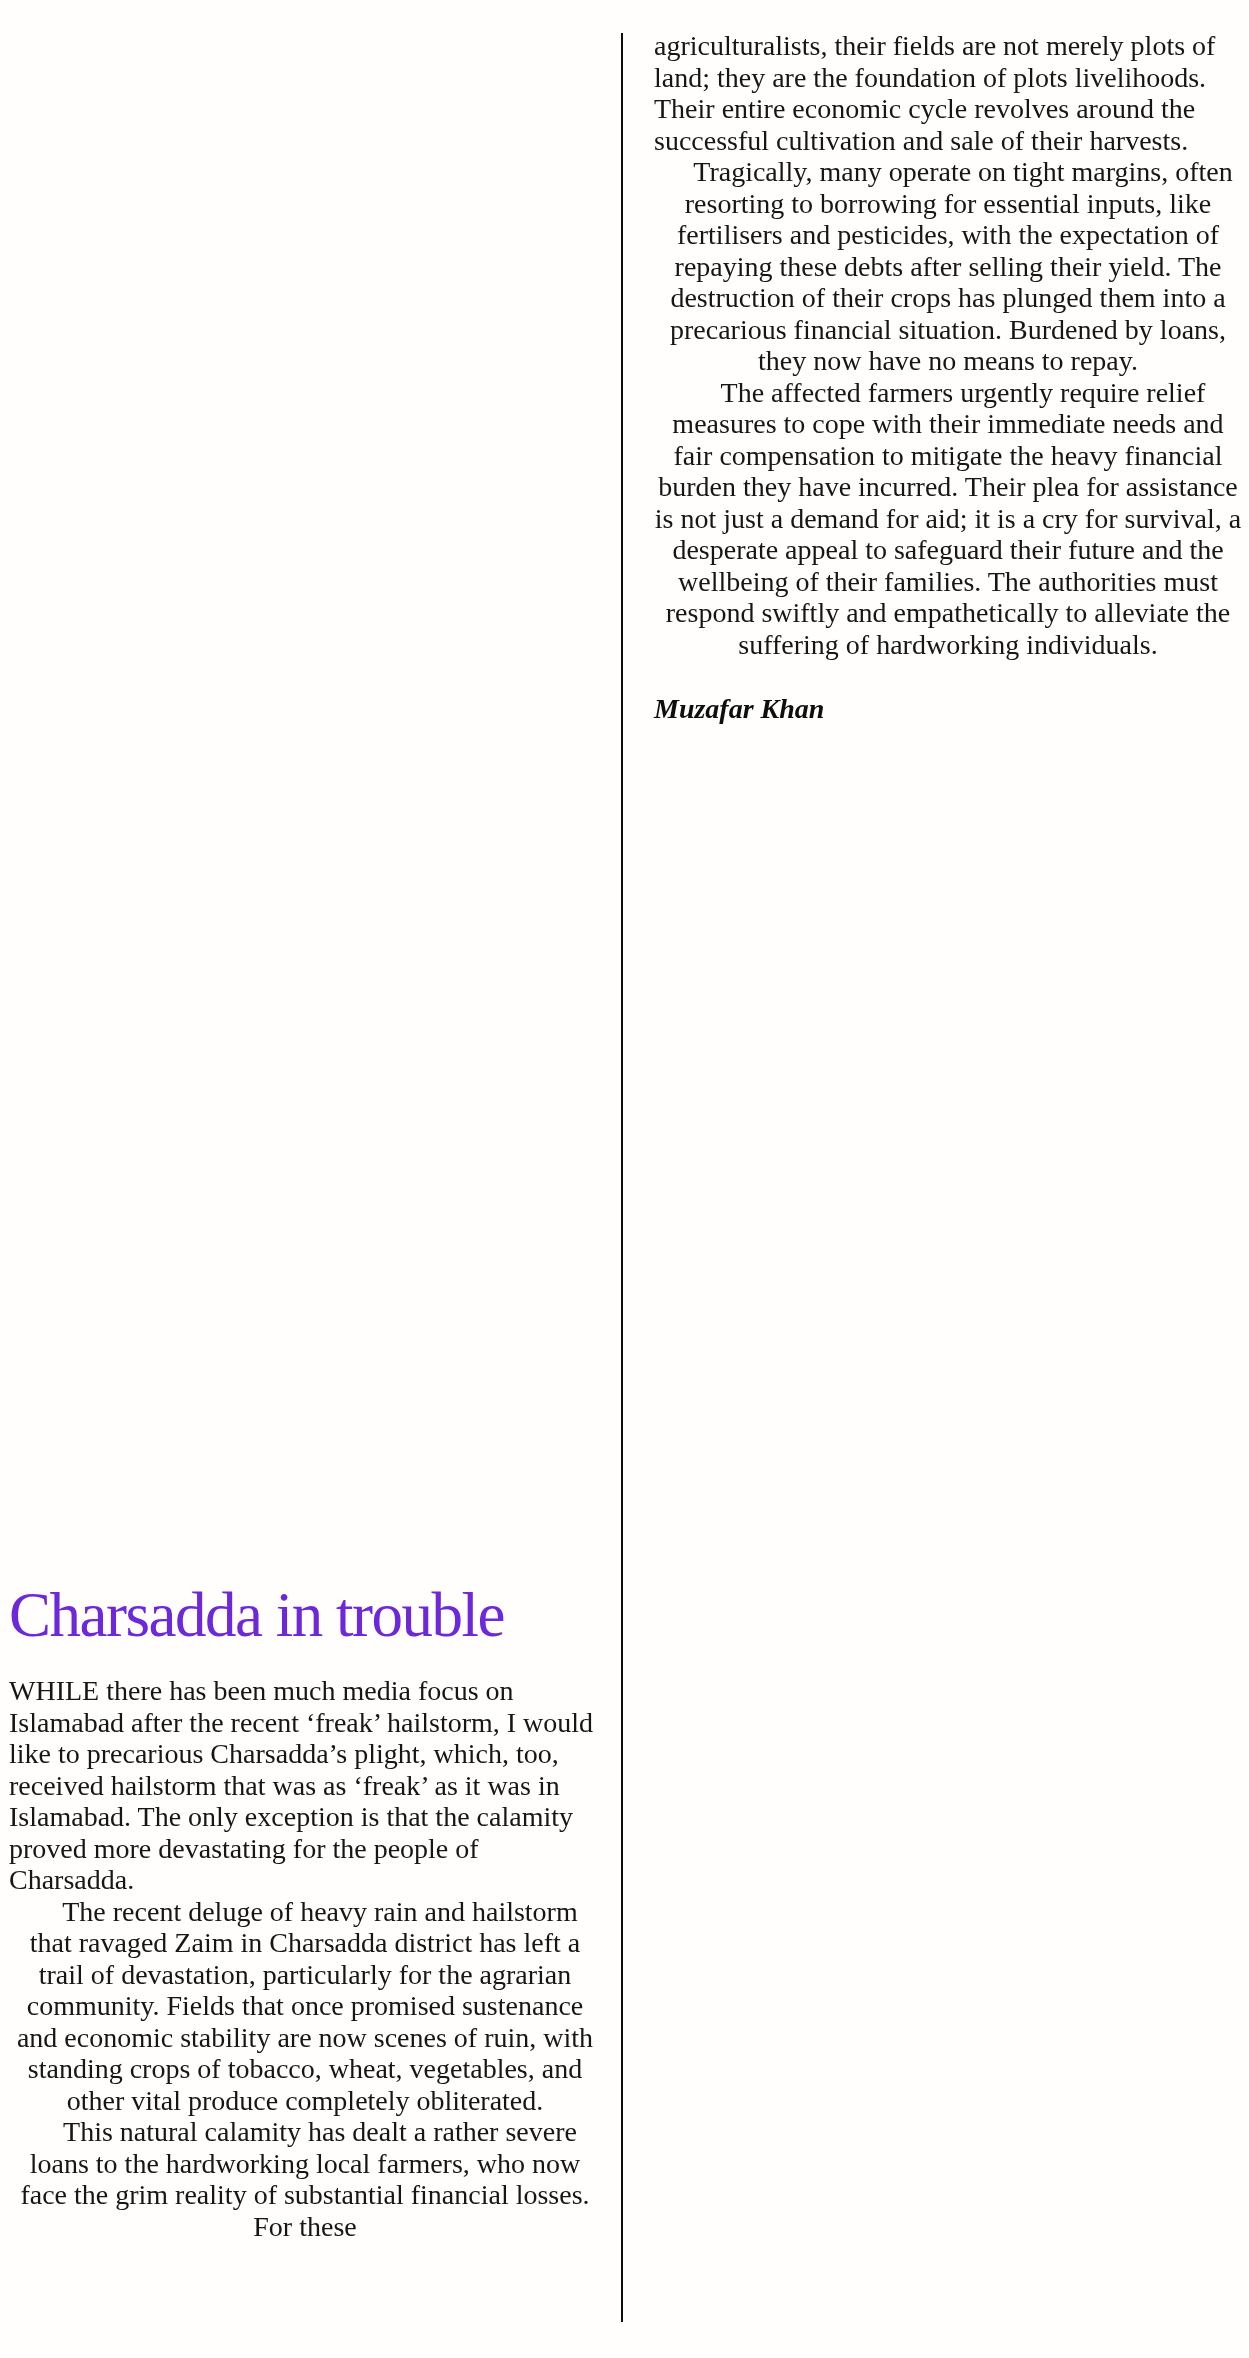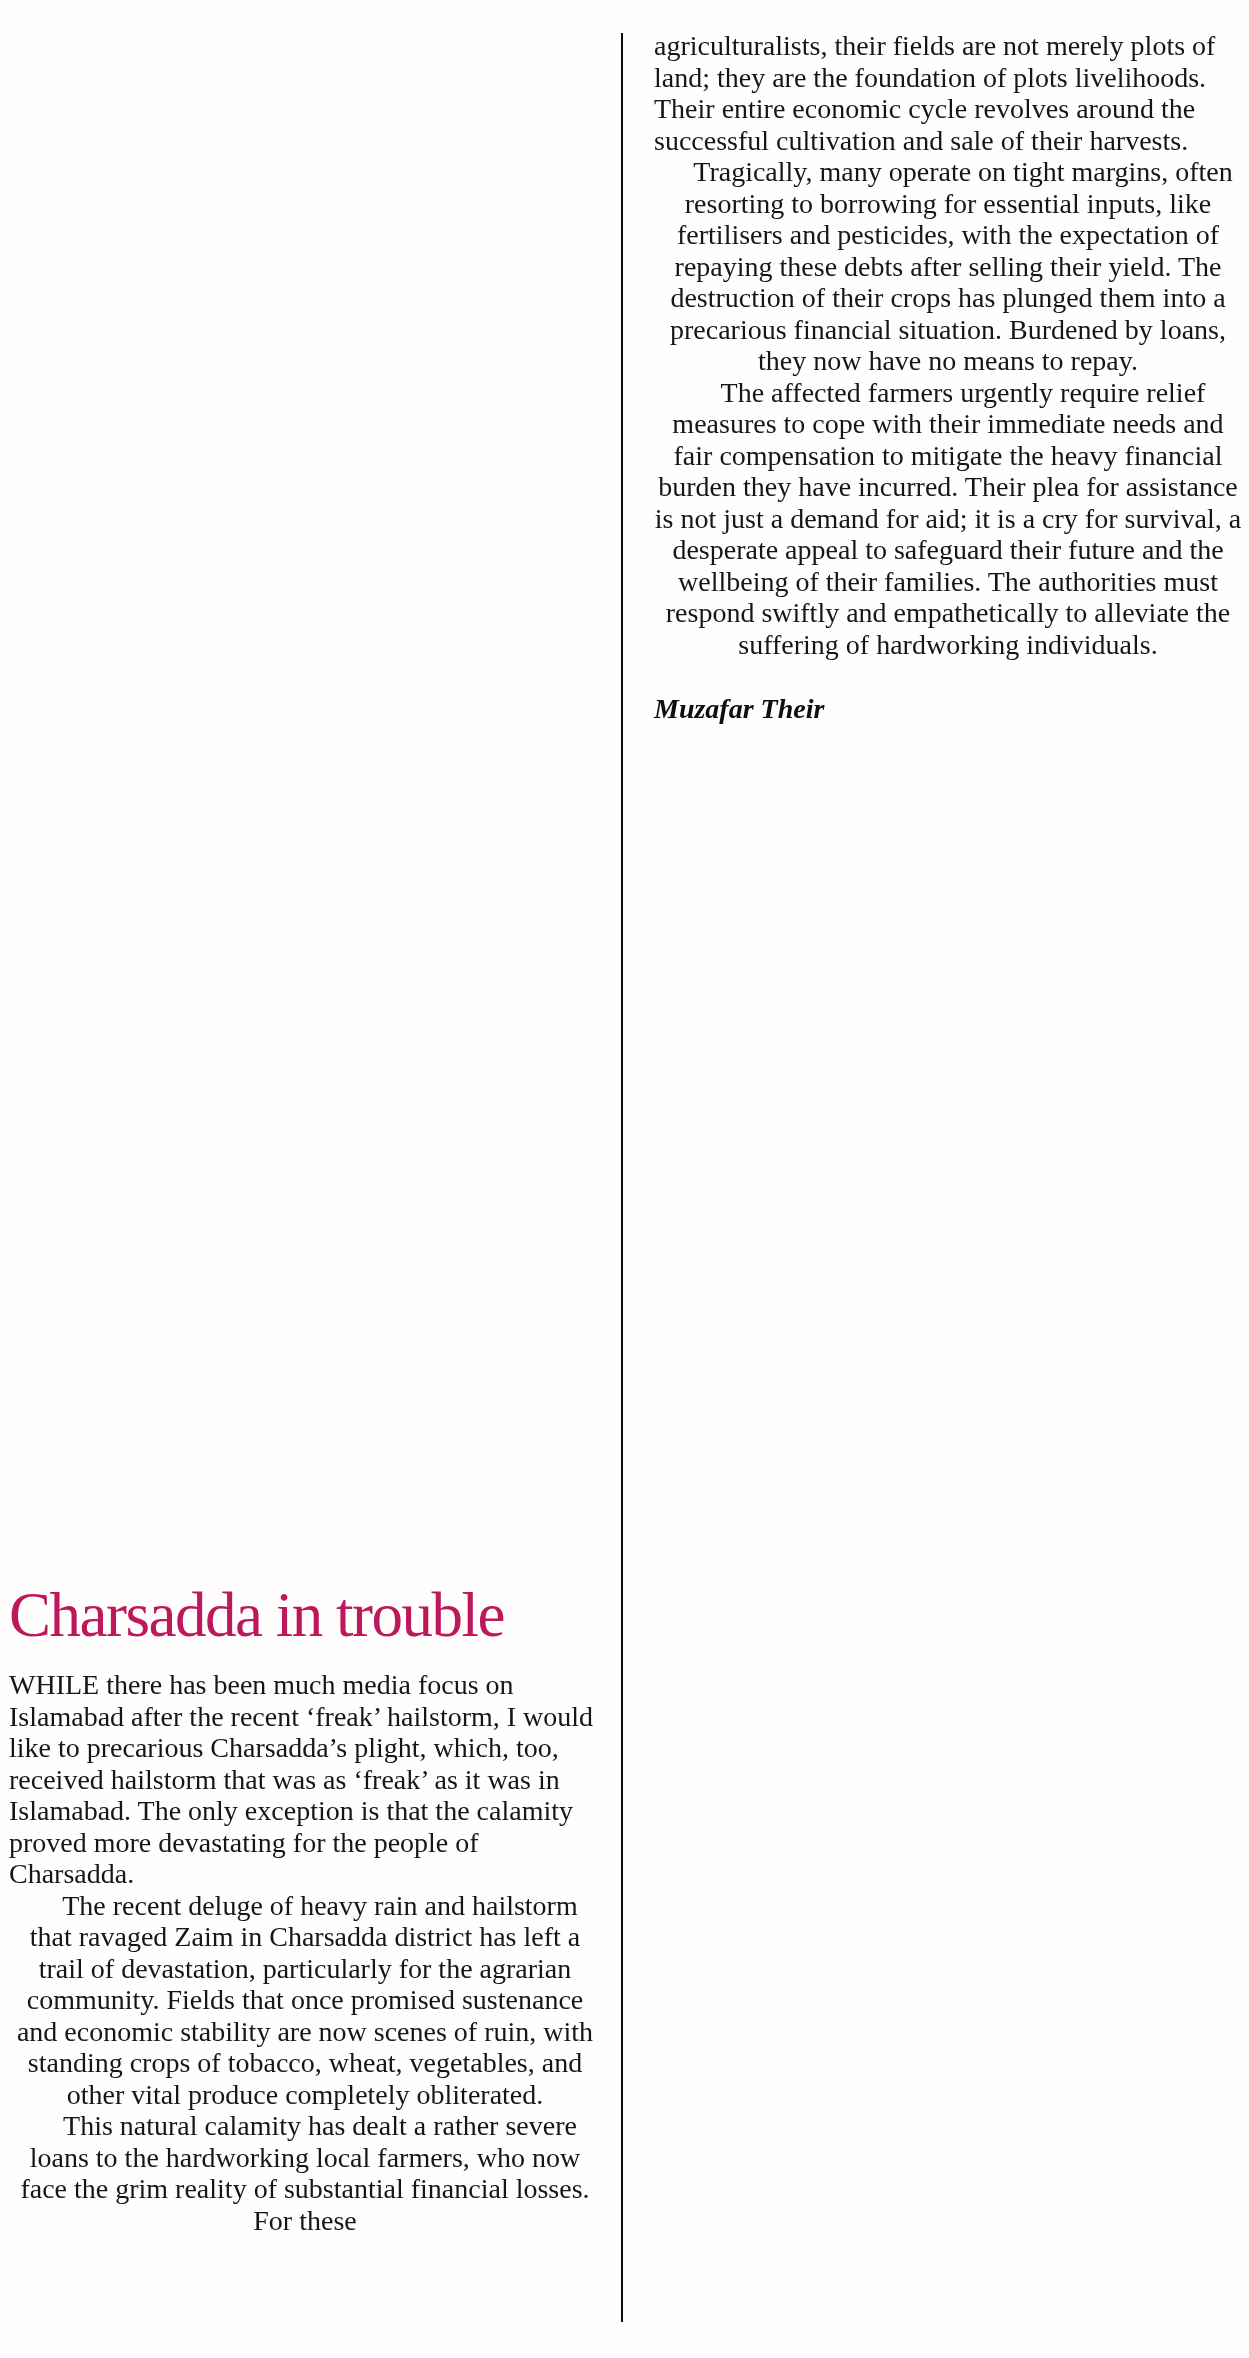--- a/index.html
+++ b/index.html
@@ -38,23 +38,23 @@
   .col-right {
     left: 654px;
     top: 30px;
     width: 588px;
   }
   .headline {
     font-size: 63px;
     line-height: 67px;
     font-weight: 400;
     letter-spacing: -1.5px;
-    margin: 0 0 20px 0;
+    margin: 0 0 26px 0;
     white-space: nowrap;
-    color: #be185d;
+    color: #6d28d9;
   }
   .col p.body-par {
     margin: 0;
     padding: 0;
   }
   .col p.body-par + p.body-par {
     text-indent: 30px;
     text-align: center;
   }
   .signature {
@@ -74,21 +74,21 @@
 
 <div class="page">
 
   <div class="column-divider"></div>
 
   <div class="col col-right">
     <p class="body-par">agriculturalists, their fields are not merely plots of land; they are the foundation of plots livelihoods. Their entire economic cycle revolves around the successful cultivation and sale of their harvests.</p>
     <p class="body-par">Tragically, many operate on tight margins, often resorting to borrowing for essential inputs, like fertilisers and pesticides, with the expectation of repaying these debts after selling their yield. The destruction of their crops has plunged them into a precarious financial situation. Burdened by loans, they now have no means to repay.</p>
     <p class="body-par">The affected farmers urgently require relief measures to cope with their immediate needs and fair compensation to mitigate the heavy financial burden they have incurred. Their plea for assistance is not just a demand for aid; it is a cry for survival, a desperate appeal to safeguard their future and the wellbeing of their families. The authorities must respond swiftly and empathetically to alleviate the suffering of hardworking individuals.</p>
     <div class="signature">
-      <div class="sig-name">Muzafar Their</div>
+      <div class="sig-name">Muzafar Khan</div>
     </div>
   </div>
 
   <div class="col col-left">
     <h1 class="headline">Charsadda in trouble</h1>
     <p class="body-par">WHILE there has been much media focus on Islamabad after the recent ‘freak’ hailstorm, I would like to precarious Charsadda’s plight, which, too, received hailstorm that was as ‘freak’ as it was in Islamabad. The only exception is that the calamity proved more devastating for the people of Charsadda.</p>
     <p class="body-par">The recent deluge of heavy rain and hailstorm that ravaged Zaim in Charsadda district has left a trail of devastation, particularly for the agrarian community. Fields that once promised sustenance and economic stability are now scenes of ruin, with standing crops of tobacco, wheat, vegetables, and other vital produce completely obliterated.</p>
     <p class="body-par">This natural calamity has dealt a rather severe loans to the hardworking local farmers, who now face the grim reality of substantial financial losses. For these</p>
   </div>
 

